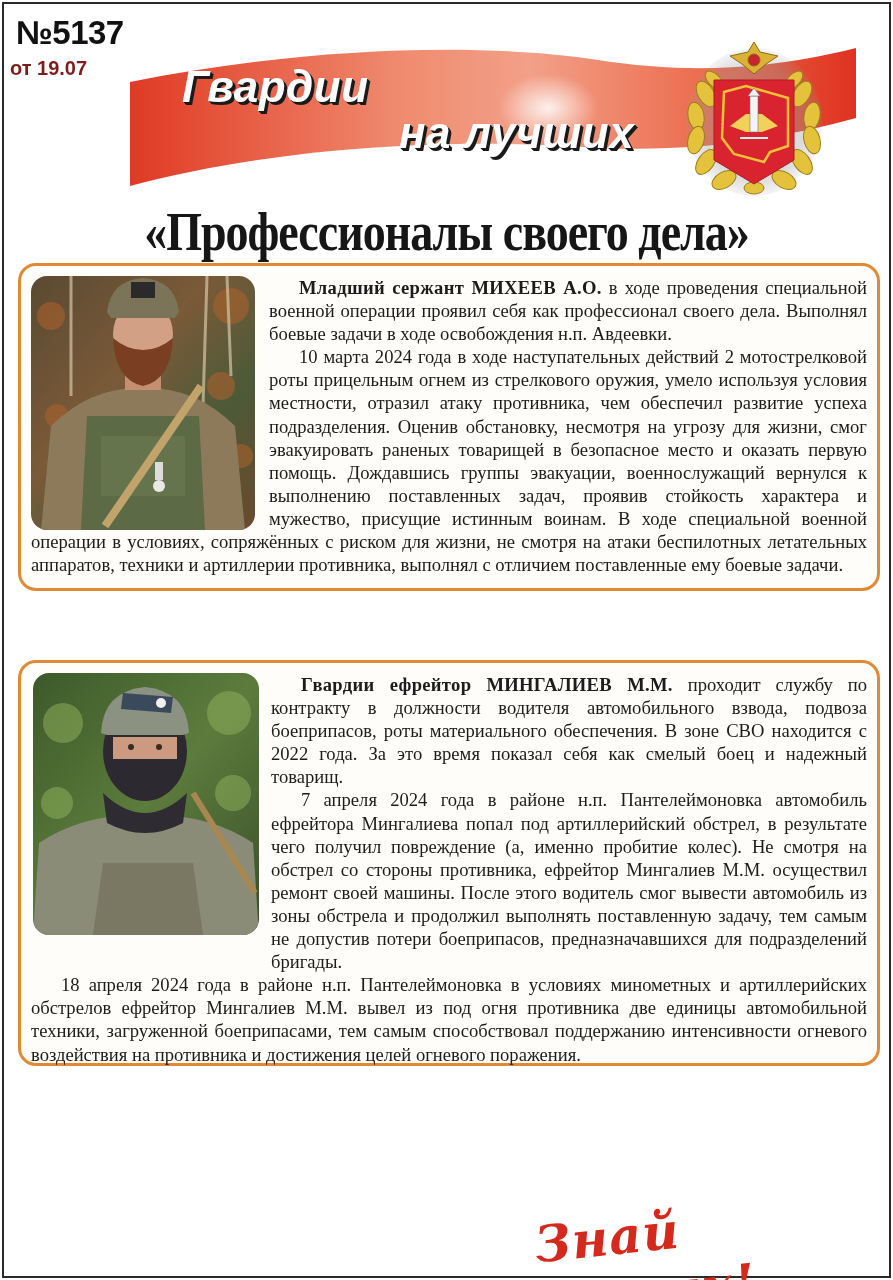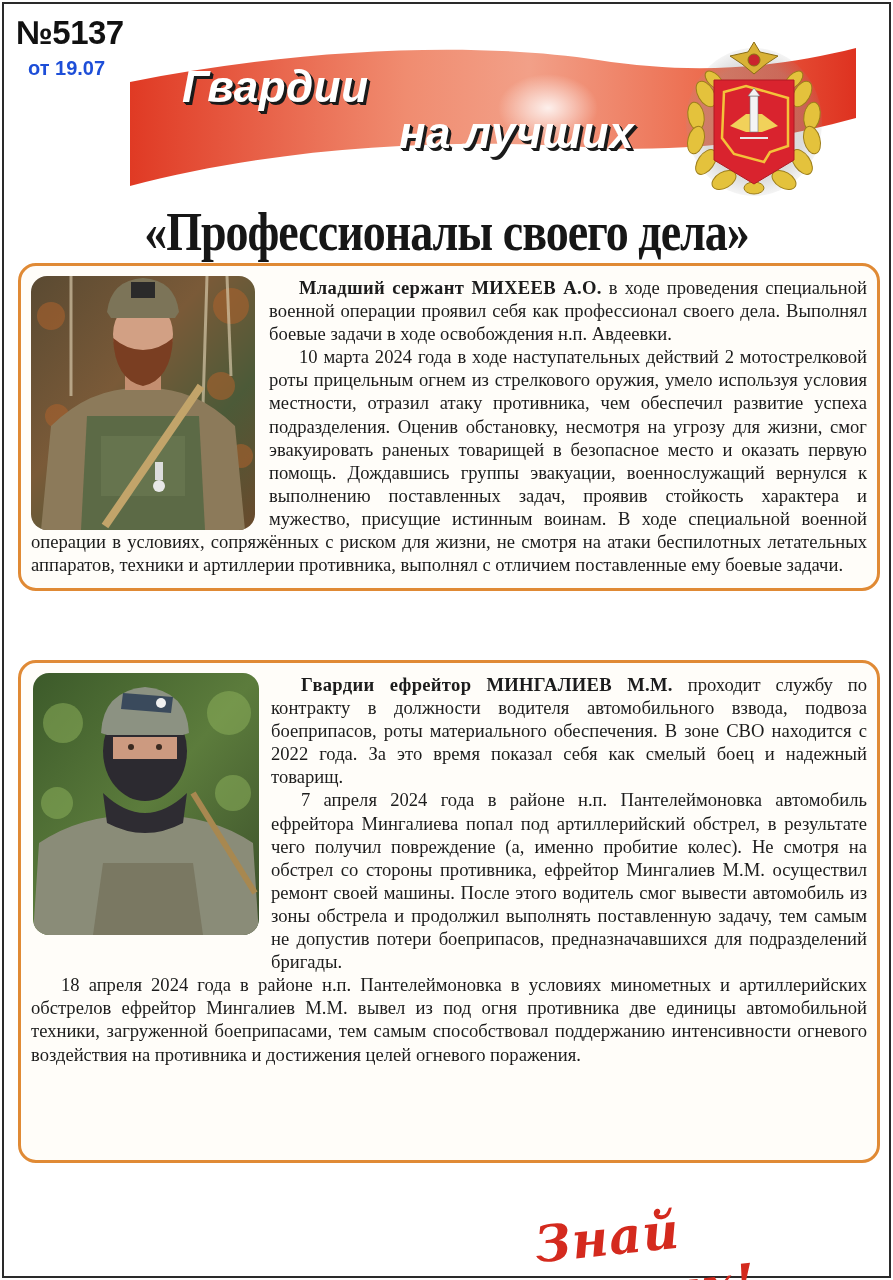--- a/index.html
+++ b/index.html
@@ -10,23 +10,23 @@
       position: absolute; left: 2px; top: 2px; width: 889px; height: 1276px;
       border: 2px solid #2a2a2a; background: #ffffff;
     }
 
     .issue-number {
       position: absolute; left: 16px; top: 14px;
       font-family: "Liberation Sans", sans-serif; font-weight: bold;
       font-size: 33px; color: #111; letter-spacing: -0.5px;
     }
     .issue-date {
-      position: absolute; left: 28px; top: 57px;
+      position: absolute; left: 10px; top: 57px;
       font-family: "Liberation Sans", sans-serif; font-weight: bold;
-      font-size: 20px; color: #1d4ed8;
+      font-size: 20px; color: #7f1d1d;
     }
 
     .ribbon {
       position: absolute; left: 128px; top: 40px; width: 730px; height: 150px;
     }
     .ribbon svg { width: 100%; height: 100%; display: block; }
 
     .ribbon-title-1, .ribbon-title-2 {
       position: absolute;
       font-family: "Liberation Sans", sans-serif; font-weight: bold; font-style: italic;
@@ -46,21 +46,21 @@
       font-size: 46px; color: #161616; letter-spacing: -1px;
       transform: scaleY(1.18); transform-origin: top center;
     }
 
     .card {
       position: absolute; left: 18px; width: 862px;
       border: 3px solid #e08a35; border-radius: 18px;
       background: #fffdf9;
     }
     .card-1 { top: 263px; height: 328px; }
-    .card-2 { top: 660px; height: 503px; }
+    .card-2 { top: 660px; height: 406px; }
 
     .photo {
       position: absolute; border-radius: 16px; overflow: hidden;
     }
     .photo-1 { left: 10px; top: 10px; width: 224px; height: 254px; }
     .photo-2 { left: 12px; top: 10px; width: 226px; height: 262px; }
     .photo svg { width: 100%; height: 100%; display: block; }
 
     .card-text {
       position: absolute; left: 10px; right: 10px; top: 10px;

